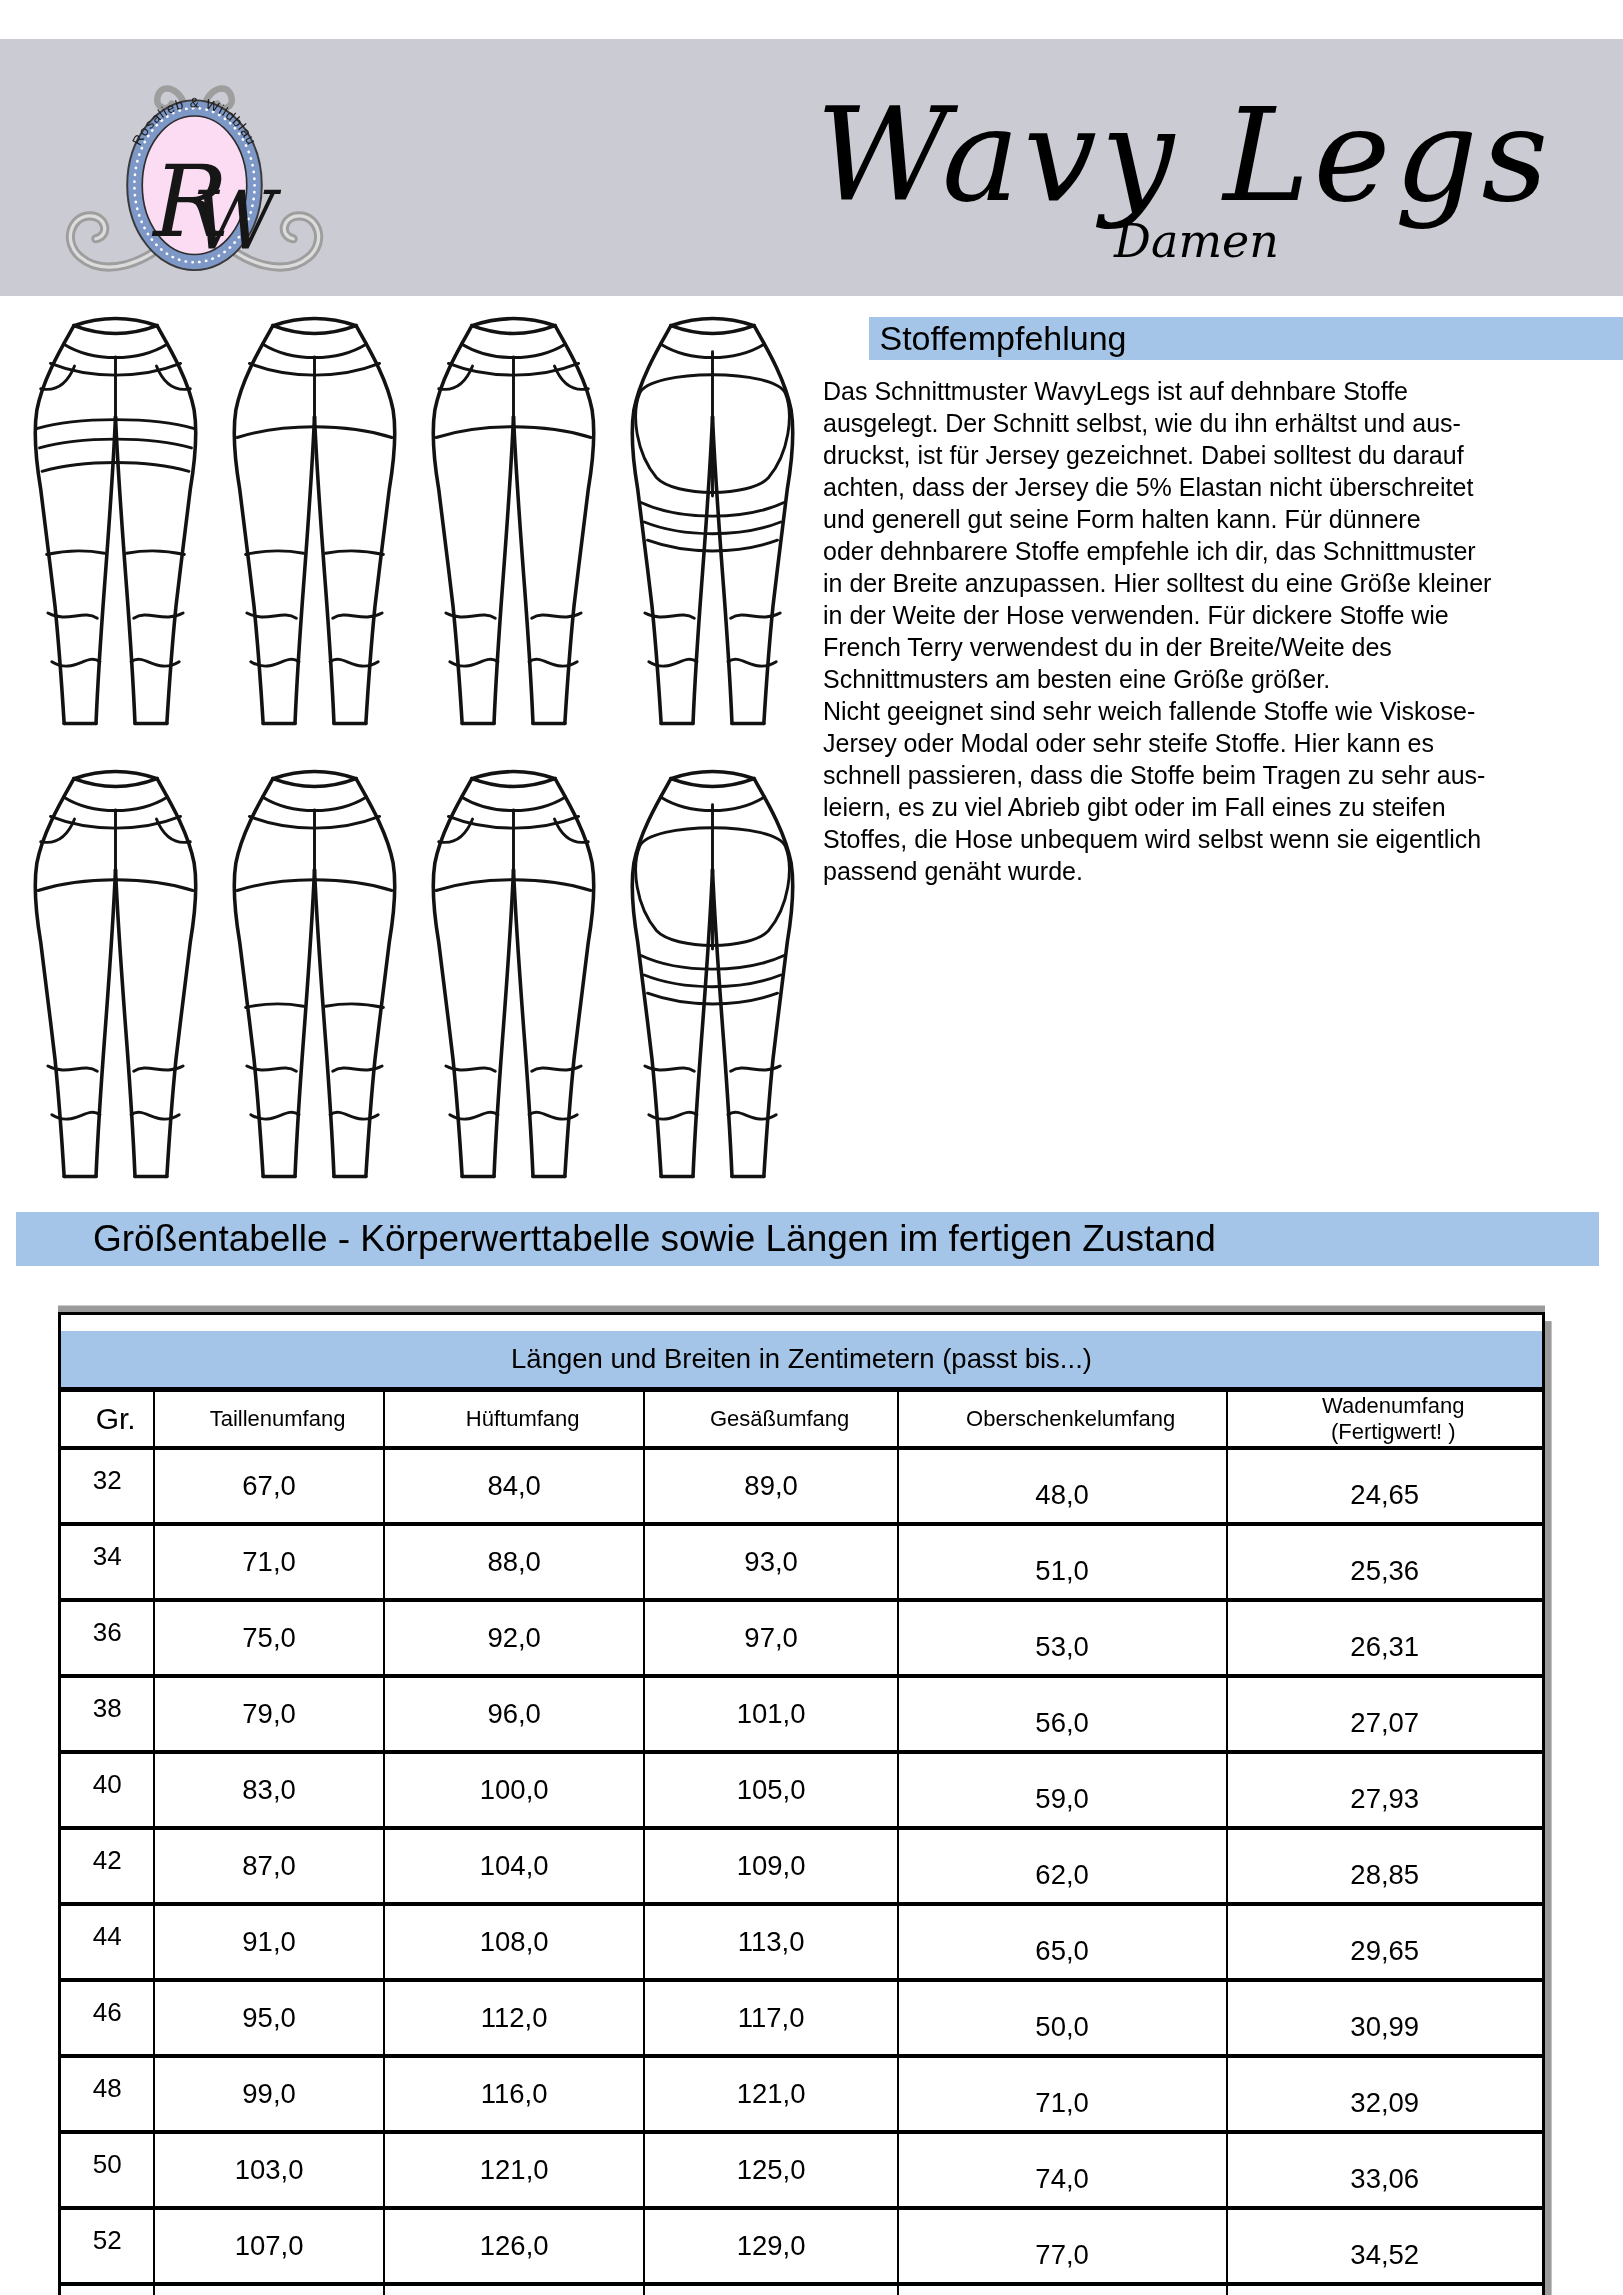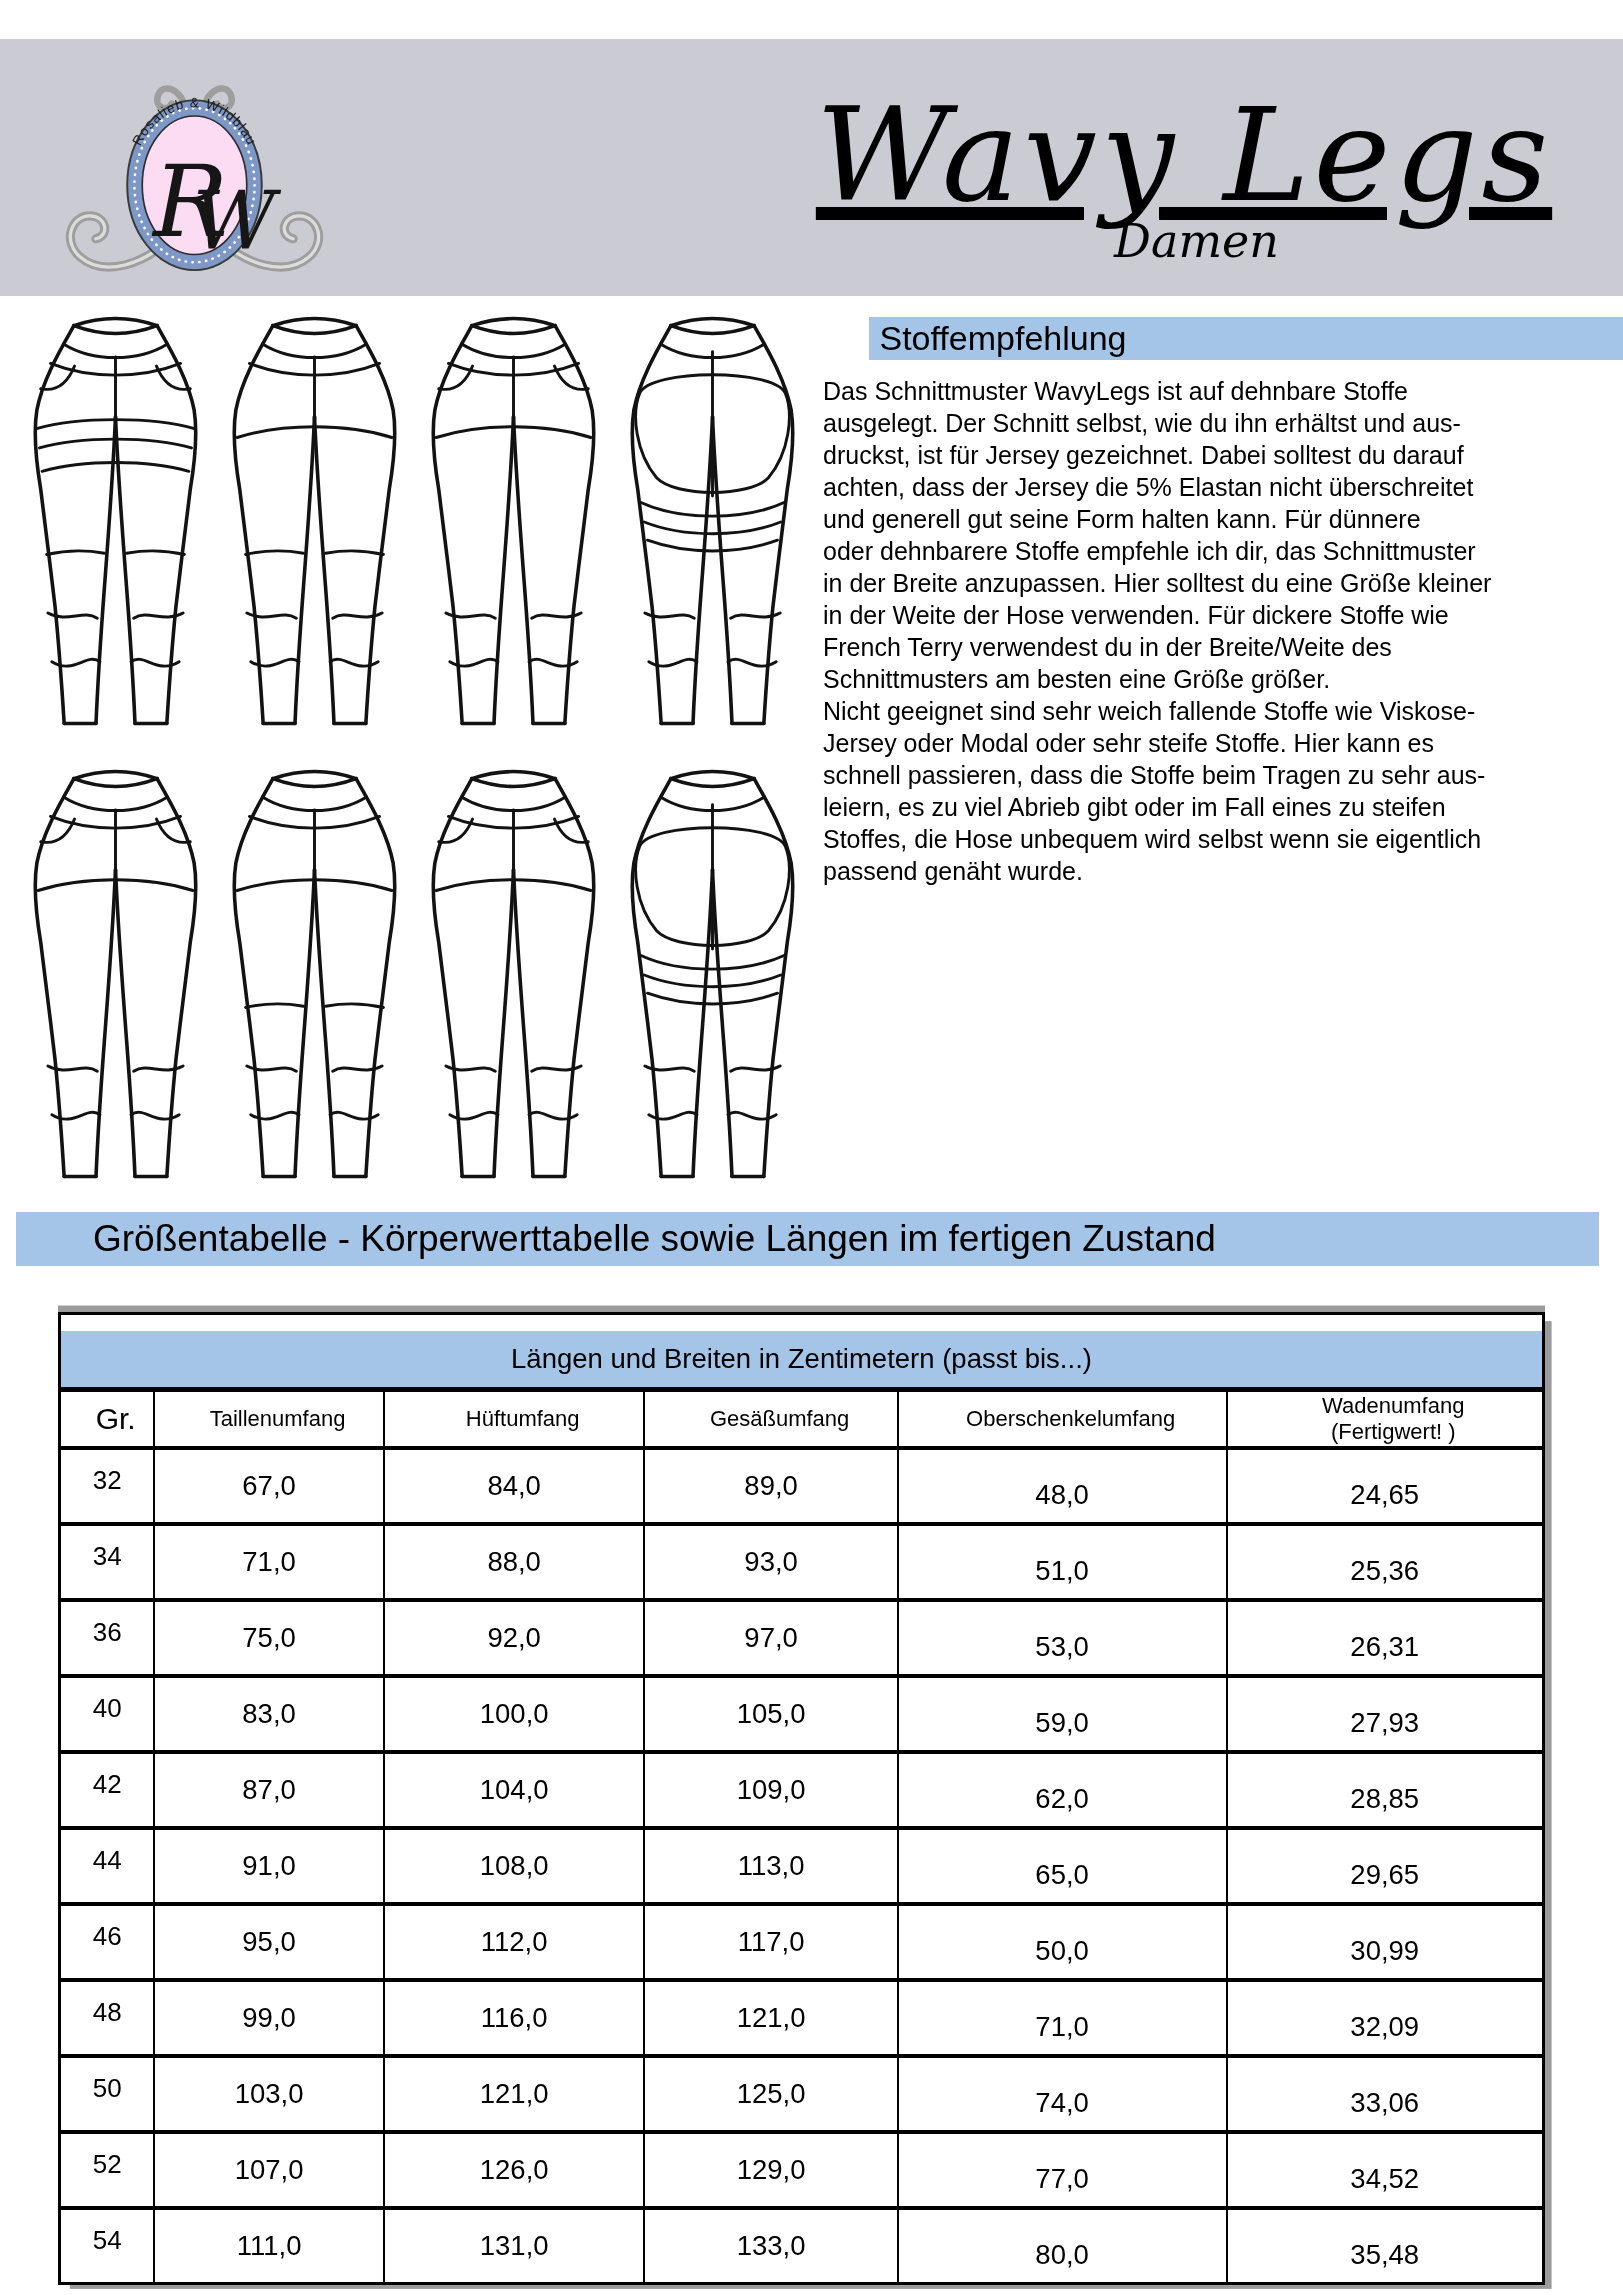--- a/index.html
+++ b/index.html
@@ -14,21 +14,21 @@
   
   .topband{
     position:absolute;left:0;top:39px;width:1624px;height:257px;
     background:#cbcbd4;
   }
   .logo-svg{position:absolute;left:41px;top:11.8px;width:307px;height:241px;}
   .main-title{
     position:absolute;left:752px;top:18.3px;width:864px;height:216px;
     font-family:"DejaVu Serif", serif;font-style:italic;
     font-size:130px;line-height:196px;letter-spacing:3.9px;
-    text-align:center;white-space:nowrap;text-decoration:underline;
+    text-align:center;white-space:nowrap;
   }
   .sub-title{
     position:absolute;left:935px;top:175px;width:523px;
     font-family:"DejaVu Serif", serif;font-style:italic;
     font-size:46px;text-align:center;
   }
   
   .drawrow{
     position:absolute;left:18.3px;width:795px;height:432px;
     display:flex;gap:3.9px;
@@ -298,20 +298,28 @@
           </tr>
           <tr>
             <td class="sizecell">36</td>
             <td>75,0</td>
             <td>92,0</td>
             <td>97,0</td>
             <td class="low">53,0</td>
             <td class="low">26,31</td>
           </tr>
           <tr>
+            <td class="sizecell">38</td>
+            <td>79,0</td>
+            <td>96,0</td>
+            <td>101,0</td>
+            <td class="low">56,0</td>
+            <td class="low">27,07</td>
+          </tr>
+          <tr>
             <td class="sizecell">40</td>
             <td>83,0</td>
             <td>100,0</td>
             <td>105,0</td>
             <td class="low">59,0</td>
             <td class="low">27,93</td>
           </tr>
           <tr>
             <td class="sizecell">42</td>
             <td>87,0</td>

